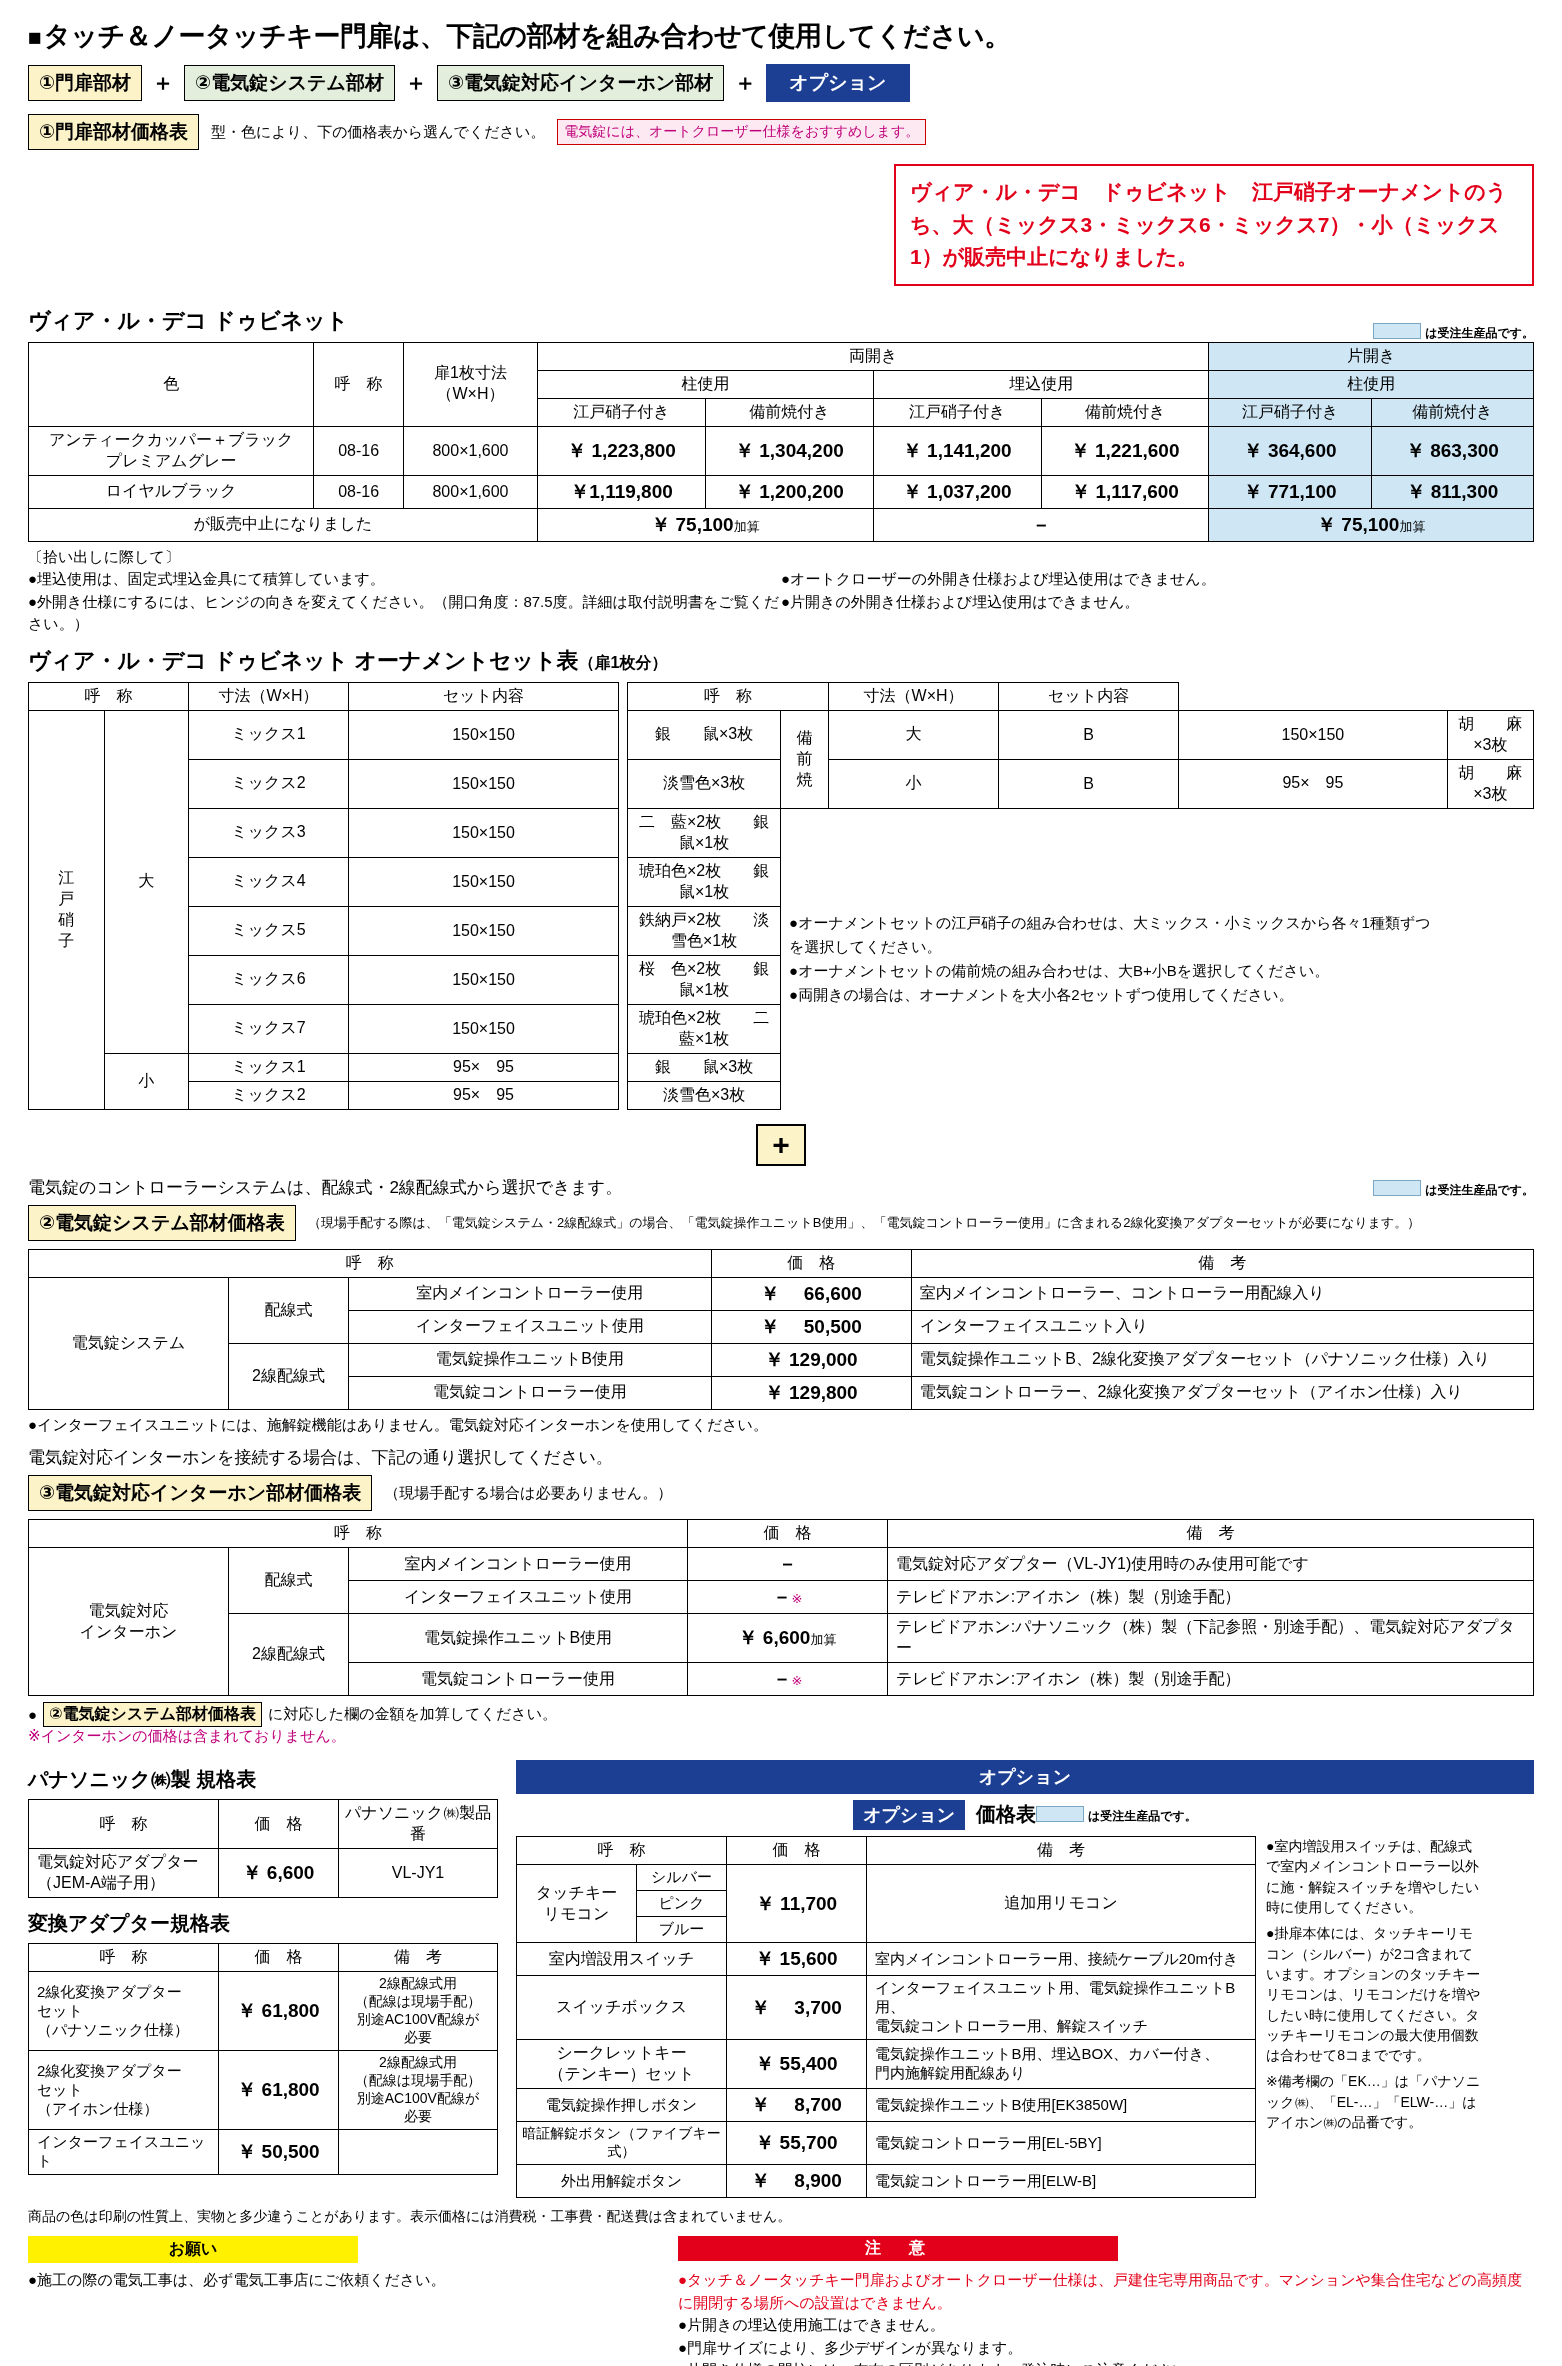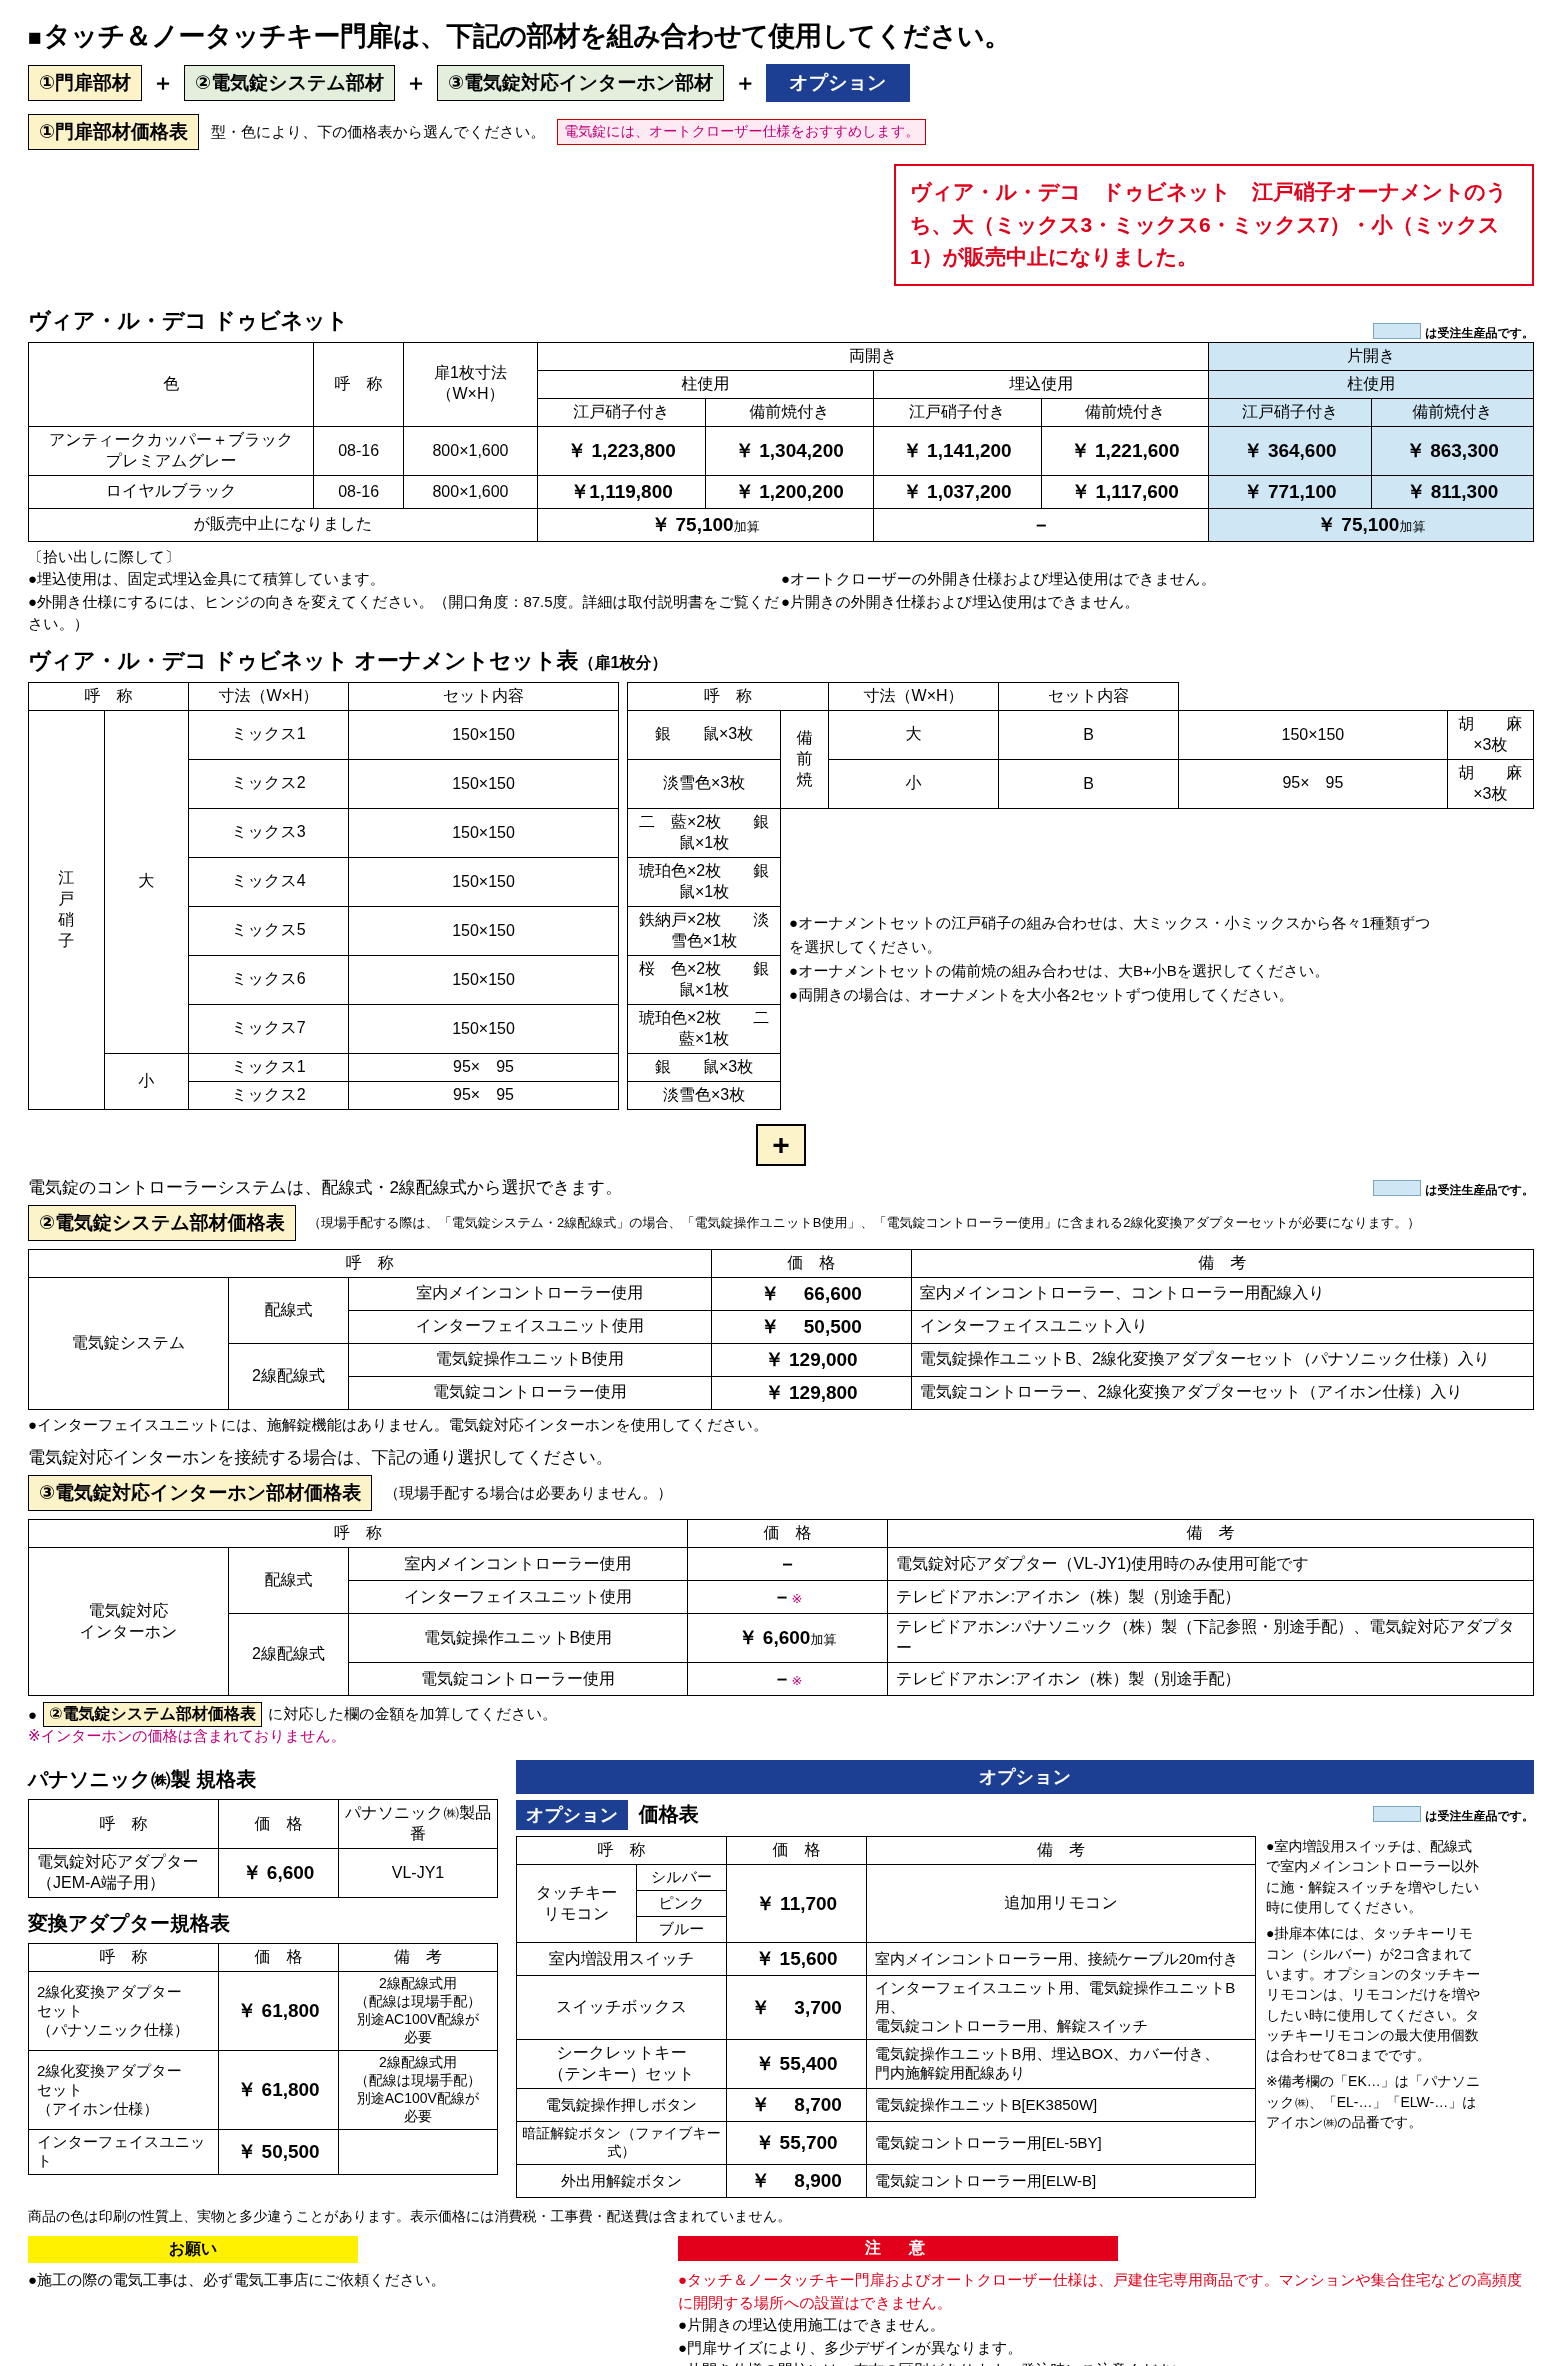--- a/index.html
+++ b/index.html
@@ -384,21 +384,21 @@
           <td class="lft" style="font-size:15px">インターフェイスユニット</td>
           <td class="big">￥ 50,500</td>
           <td></td>
         </tr>
       </tbody>
         </table>
     </div>
 
     <div style="flex:1">
       <div class="opt-header">オプション</div>
-      <div style="display:flex; align-items:center; justify-content:space-between; margin:6px 0 6px 0;">
+      <div style="display:flex; align-items:center; justify-content:center; margin:6px 0 6px 0;">
         <div>
           <span class="opt-tag">オプション</span>
           <span style="font-weight:bold; font-size:20px; margin-left:6px">価格表</span>
         </div>
         <div class="legend"><span class="sw"></span><span>は受注生産品です。</span></div>
       </div>
 
       <div style="display:flex; gap:10px; align-items:flex-start">
         <table style="width:740px">
           <tbody>
@@ -430,21 +430,21 @@
             <td class="lft" style="font-size:15px">インターフェイスユニット用、電気錠操作ユニットB用、<br>電気錠コントローラー用、解錠スイッチ</td>
           </tr>
           <tr>
             <td colspan="2">シークレットキー<br>（テンキー）セット</td>
             <td class="big">￥ 55,400</td>
             <td class="lft" style="font-size:15px">電気錠操作ユニットB用、埋込BOX、カバー付き、<br>門内施解錠用配線あり</td>
           </tr>
           <tr>
             <td colspan="2" style="font-size:15px">電気錠操作押しボタン</td>
             <td class="big">￥　 8,700</td>
-            <td class="lft" style="font-size:15px">電気錠操作ユニットB[EK3850W]</td>
+            <td class="lft" style="font-size:15px">電気錠操作ユニットB使用[EK3850W]</td>
           </tr>
           <tr>
             <td colspan="2" style="font-size:14px">暗証解錠ボタン（ファイブキー式）</td>
             <td class="big">￥ 55,700</td>
             <td class="lft" style="font-size:15px">電気錠コントローラー用[EL-5BY]</td>
           </tr>
           <tr>
             <td colspan="2" style="font-size:15px">外出用解錠ボタン</td>
             <td class="big">￥　 8,900</td>
             <td class="lft" style="font-size:15px">電気錠コントローラー用[ELW-B]</td>

